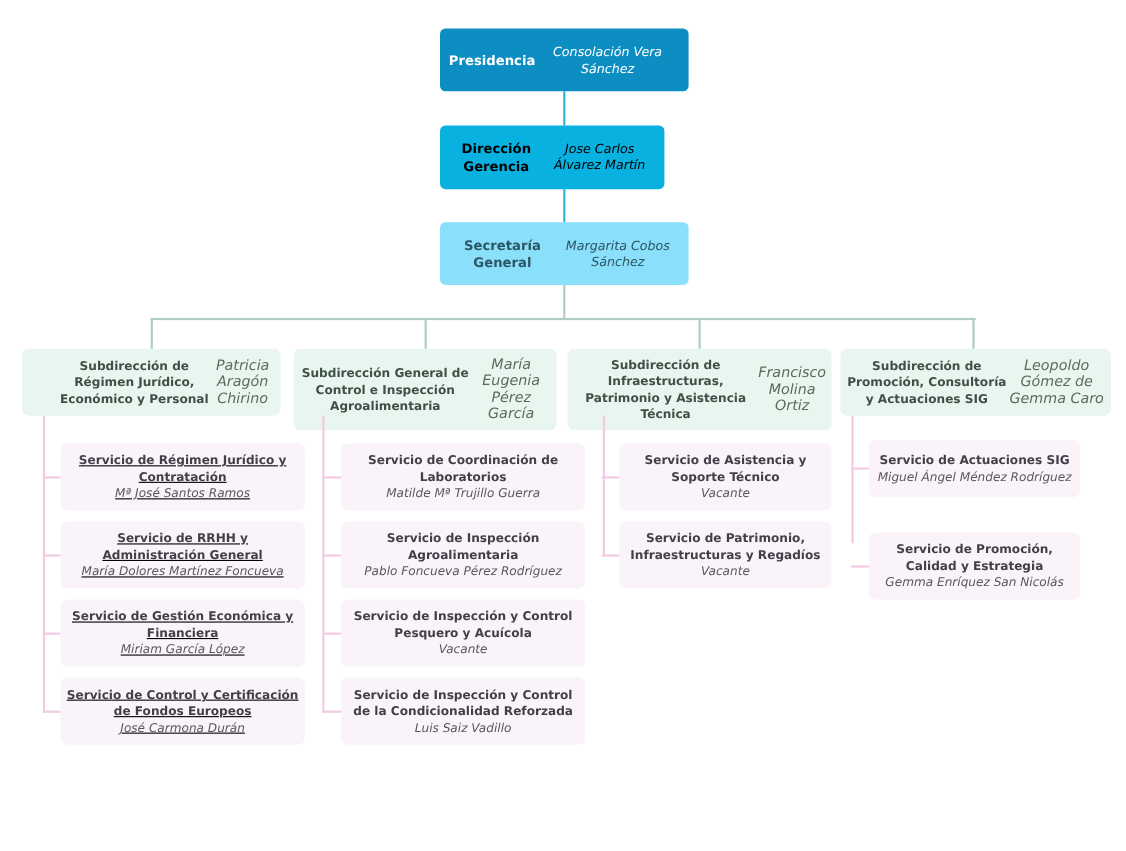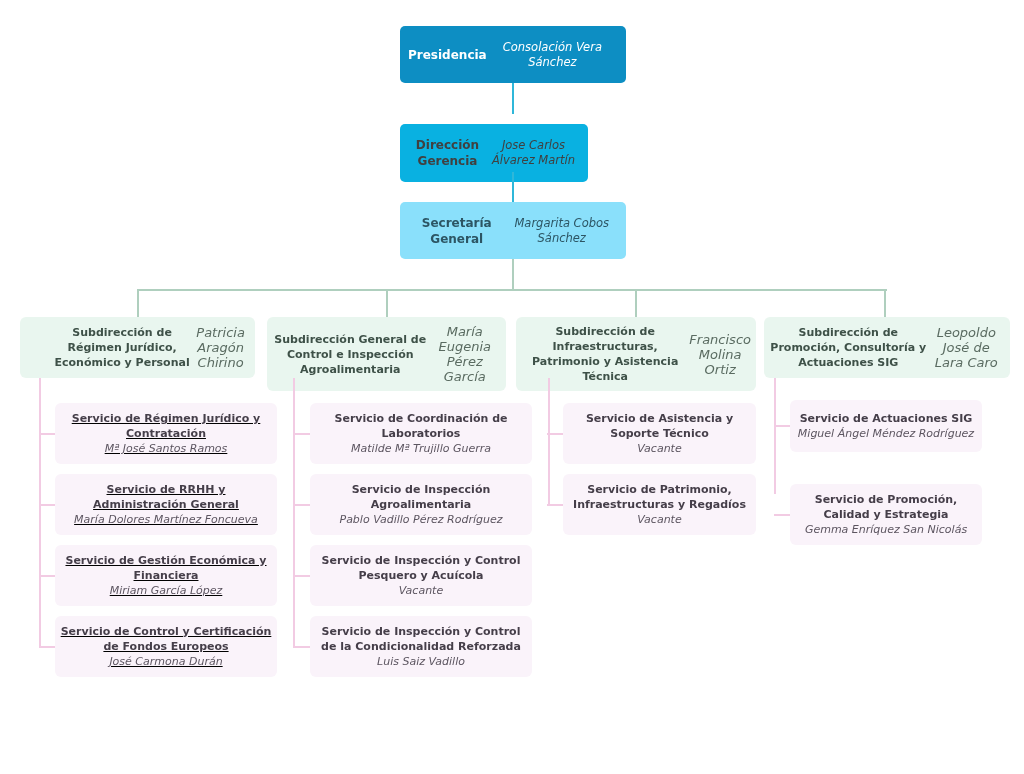--- a/index.html
+++ b/index.html
@@ -10,21 +10,21 @@
   .box{
     position:absolute;box-sizing:border-box;border-radius:5px;
     display:flex;flex-direction:row;justify-content:center;align-items:center;
     text-align:center;padding:6px 8px;
   }
   .box .t{font-weight:bold;font-size:12px;line-height:16px;}
   .box .n{font-style:italic;font-size:11.5px;line-height:15px;}
 
   
   .b-pres{left:400px;top:26px;width:226px;height:57px;background:var(--pres-bg,#0D8EC3);color:#fff;}
-  .b-dir {left:400px;top:114px;width:188px;height:58px;background:var(--dir-bg,#09B1E1);color:#404040;margin-top:10px;}
+  .b-dir {left:400px;top:114px;width:204px;height:58px;background:var(--dir-bg,#09B1E1);color:#000000;}
   .b-sec {left:400px;top:202px;width:226px;height:57px;background:var(--sec-bg,#8AE0FB);color:var(--sec-text,#2C5564);}
   .vcyan{position:absolute;left:512px;width:2px;background:var(--cyan-line,#2FB7D9);}
   .c1{top:83px;height:31px;} .c2{top:172px;height:30px;}
 
   
   .gline{position:absolute;background:var(--green-line,#AFCFBE);}
   .stem{left:512px;top:259px;width:2px;height:31px;}
   .hbar{left:137px;top:289px;width:750px;height:2px;}
   .drop{top:289px;width:2px;height:29px;}
   .d1{left:137px;} .d2{left:386px;} .d3{left:635px;} .d4{left:884px;}
@@ -89,21 +89,21 @@
   <div class="box subdir sd2">
     <div class="t">Subdirección General de Control e Inspección Agroalimentaria</div>
     <div class="n">María Eugenia Pérez García</div>
   </div>
   <div class="box subdir sd3">
     <div class="t">Subdirección de Infraestructuras, Patrimonio y Asistencia Técnica</div>
     <div class="n">Francisco Molina Ortiz</div>
   </div>
   <div class="box subdir sd4">
     <div class="t">Subdirección de Promoción, Consultoría y Actuaciones SIG</div>
-    <div class="n">Leopoldo José de Lara Caro</div>
+    <div class="n">Leopoldo Gómez de Gemma Caro</div>
   </div>
 
   <div class="rail r1" style="height: 269.5px;"></div>
   <div class="rail r2" style="height: 269.5px;"></div>
   <div class="rail r3" style="height: 127.5px;"></div>
   <div class="rail r4" style="height: 115.5px;"></div>
 
   <div class="svc-stack s1">
     <div class="service">
       <div class="t">Servicio de Régimen Jurídico y Contratación</div>
@@ -123,21 +123,21 @@
     </div>
   </div>
 
   <div class="svc-stack s2">
     <div class="service">
       <div class="t">Servicio de Coordinación de Laboratorios</div>
       <div class="n">Matilde Mª Trujillo Guerra</div>
     </div>
     <div class="service">
       <div class="t">Servicio de Inspección Agroalimentaria</div>
-      <div class="n">Pablo Vadillo Pérez Rodríguez</div>
+      <div class="n">Pablo Foncueva Pérez Rodríguez</div>
     </div>
     <div class="service">
       <div class="t">Servicio de Inspección y Control Pesquero y Acuícola</div>
       <div class="n">Vacante</div>
     </div>
     <div class="service">
       <div class="t">Servicio de Inspección y Control de la Condicionalidad Reforzada</div>
       <div class="n">Luis Saiz Vadillo</div>
     </div>
   </div>

